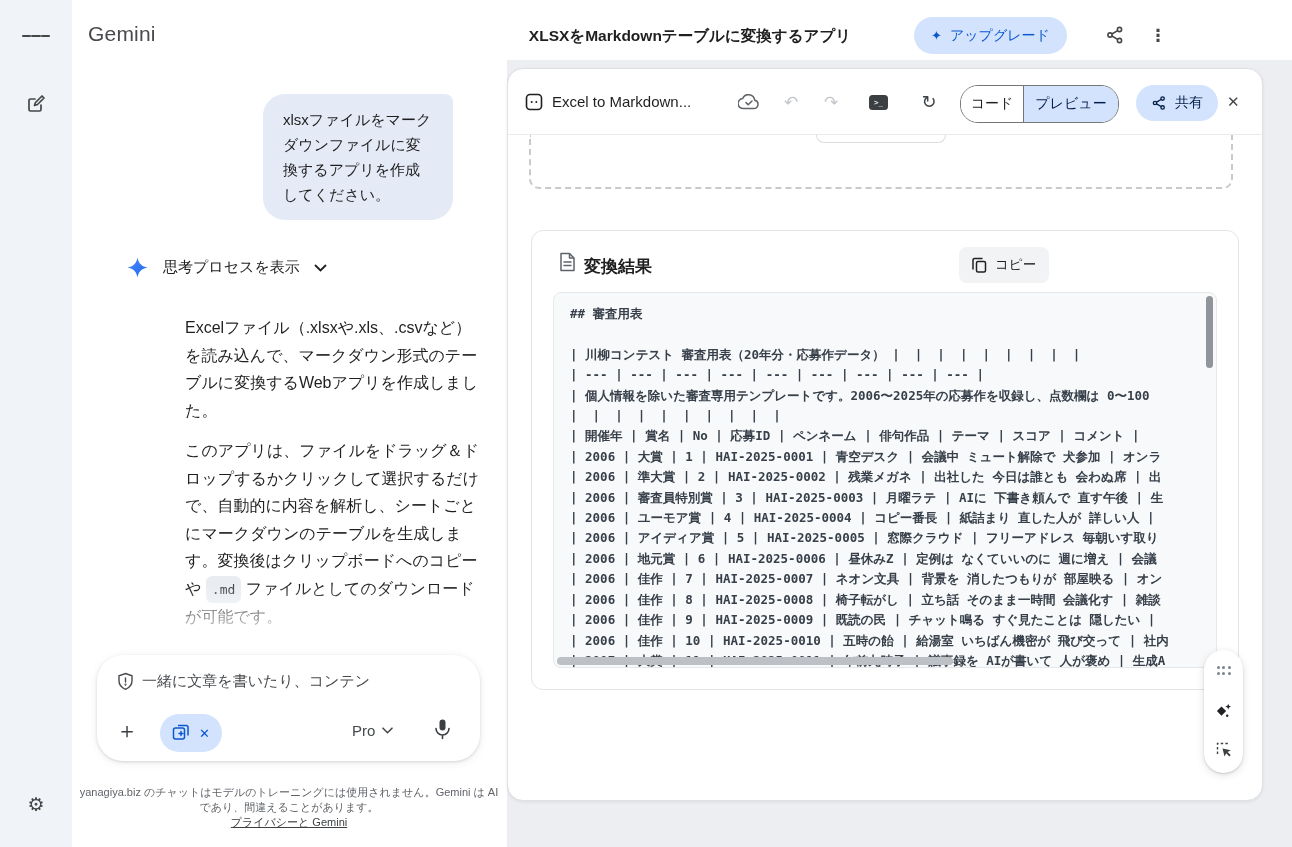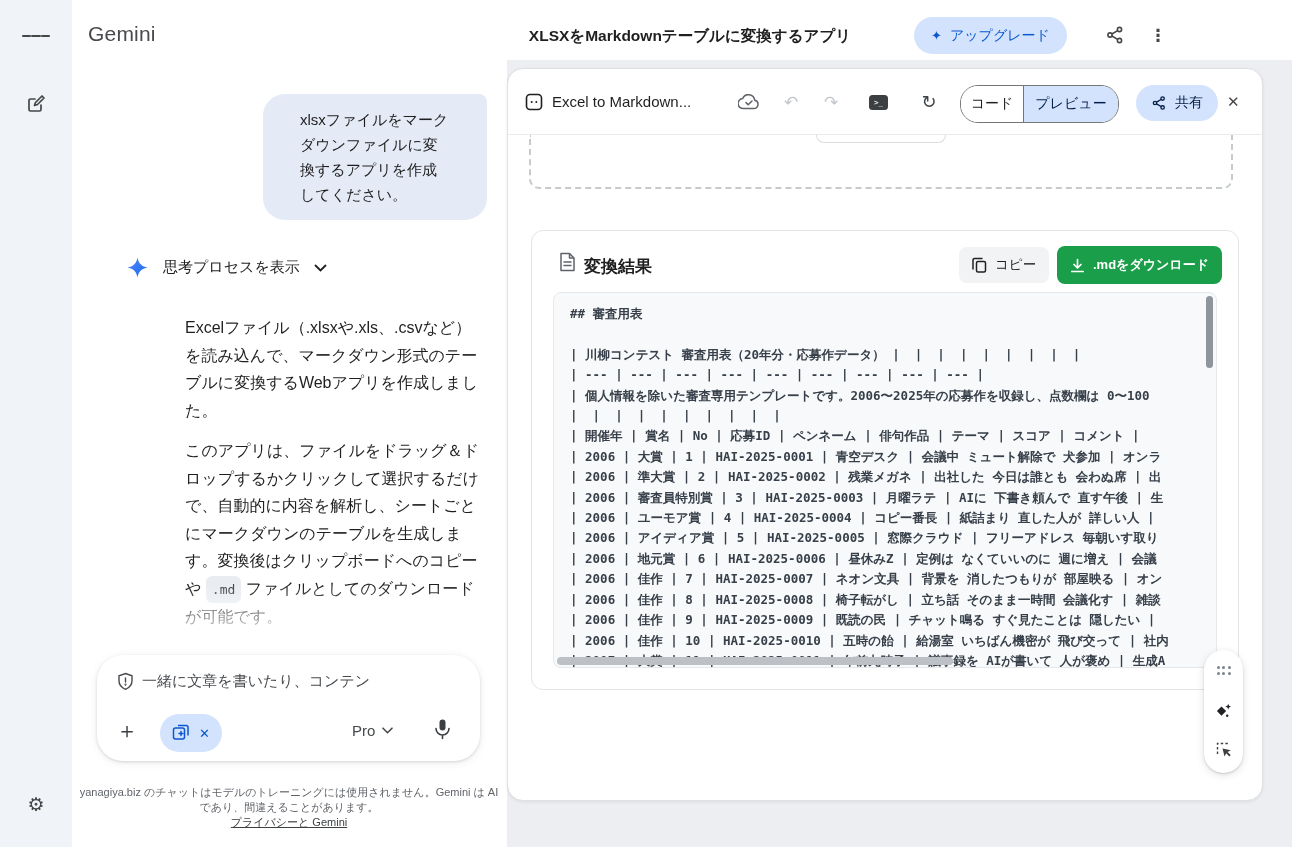--- a/index.html
+++ b/index.html
@@ -22,21 +22,21 @@
   .upgrade .spark{font-size:13px;}
   .hdr-ic{top:23px;width:24px;height:24px;display:flex;align-items:center;justify-content:center;color:#444746;cursor:pointer;}
   .morev{font-size:17px;font-weight:700;letter-spacing:0;}
   .account{left:1183px;top:13px;height:46px;border:1px solid #dadce0;border-radius:26px;background:#fff;
            padding:0 5px 0 15px;gap:9px;cursor:pointer;}
   .account .lbl{font-size:14px;color:#3c4043;}
   .avatar{width:37px;height:37px;border-radius:50%;overflow:hidden;background:#cfd4da;}
 
   
   .bubble{left:263px;top:94px;width:150px;background:#e4eaf6;border-radius:22px 8px 22px 22px;
-          padding:13px 37px;font-size:15px;line-height:25px;color:#1f1f1f;}
+          padding:13px 20px;font-size:15px;line-height:25px;color:#1f1f1f;}
   .think-row{left:126px;top:256px;gap:14px;cursor:pointer;}
   .think-lbl{font-size:15px;font-weight:500;color:#1f1f1f;}
   .para{left:185px;width:298px;font-size:16px;line-height:27.5px;color:#1f1f1f;}
   .code-chip{display:inline-block;background:#e9edf2;border-radius:6px;padding:0 6px;
              font-family:"DejaVu Sans Mono","Liberation Mono",monospace;font-size:13px;color:#444746;}
   .fade{left:72px;top:586px;width:436px;height:70px;background:linear-gradient(rgba(255,255,255,0),#fff 85%);}
 
   
   .composer{left:97px;top:655px;width:383px;height:106px;background:#fff;border-radius:26px;
             box-shadow:0 1px 3px rgba(60,64,67,.18),0 2px 10px rgba(60,64,67,.08);}
@@ -245,26 +245,20 @@
   </div>
   <div class="abs result-title">変換結果</div>
 
   <div class="abs flex copy-btn">
     <svg width="15" height="16" viewBox="0 0 15 16" fill="none" stroke="#202124" stroke-width="1.5">
       <rect x="4.5" y="4.5" width="9" height="10.5" rx="1.5"></rect>
       <path d="M10.5 1.5h-8A1.5 1.5 0 0 0 1 3v9.5"></path>
     </svg>
     <span>コピー</span>
   </div>
-  <div class="abs flex dl-btn">
-    <svg width="15" height="15" viewBox="0 0 15 15" fill="none" stroke="#fff" stroke-width="1.7" stroke-linecap="round" stroke-linejoin="round">
-      <path d="M7.5 1.5v8M4 6.5l3.5 3.5L11 6.5M1.8 13.5h11.4"></path>
-    </svg>
-    <span>.mdをダウンロード</span>
-  </div>
 
   <div class="abs codebox">
     <pre>## 審査用表
 
 | 川柳コンテスト 審査用表（20年分・応募作データ） |  |  |  |  |  |  |  |  |
 | --- | --- | --- | --- | --- | --- | --- | --- | --- |
 | 個人情報を除いた審査専用テンプレートです。2006〜2025年の応募作を収録し、点数欄は 0〜100
 |  |  |  |  |  |  |  |  |  |
 | 開催年 | 賞名 | No | 応募ID | ペンネーム | 俳句作品 | テーマ | スコア | コメント |
 | 2006 | 大賞 | 1 | HAI-2025-0001 | 青空デスク | 会議中 ミュート解除で 犬参加 | オンラ

